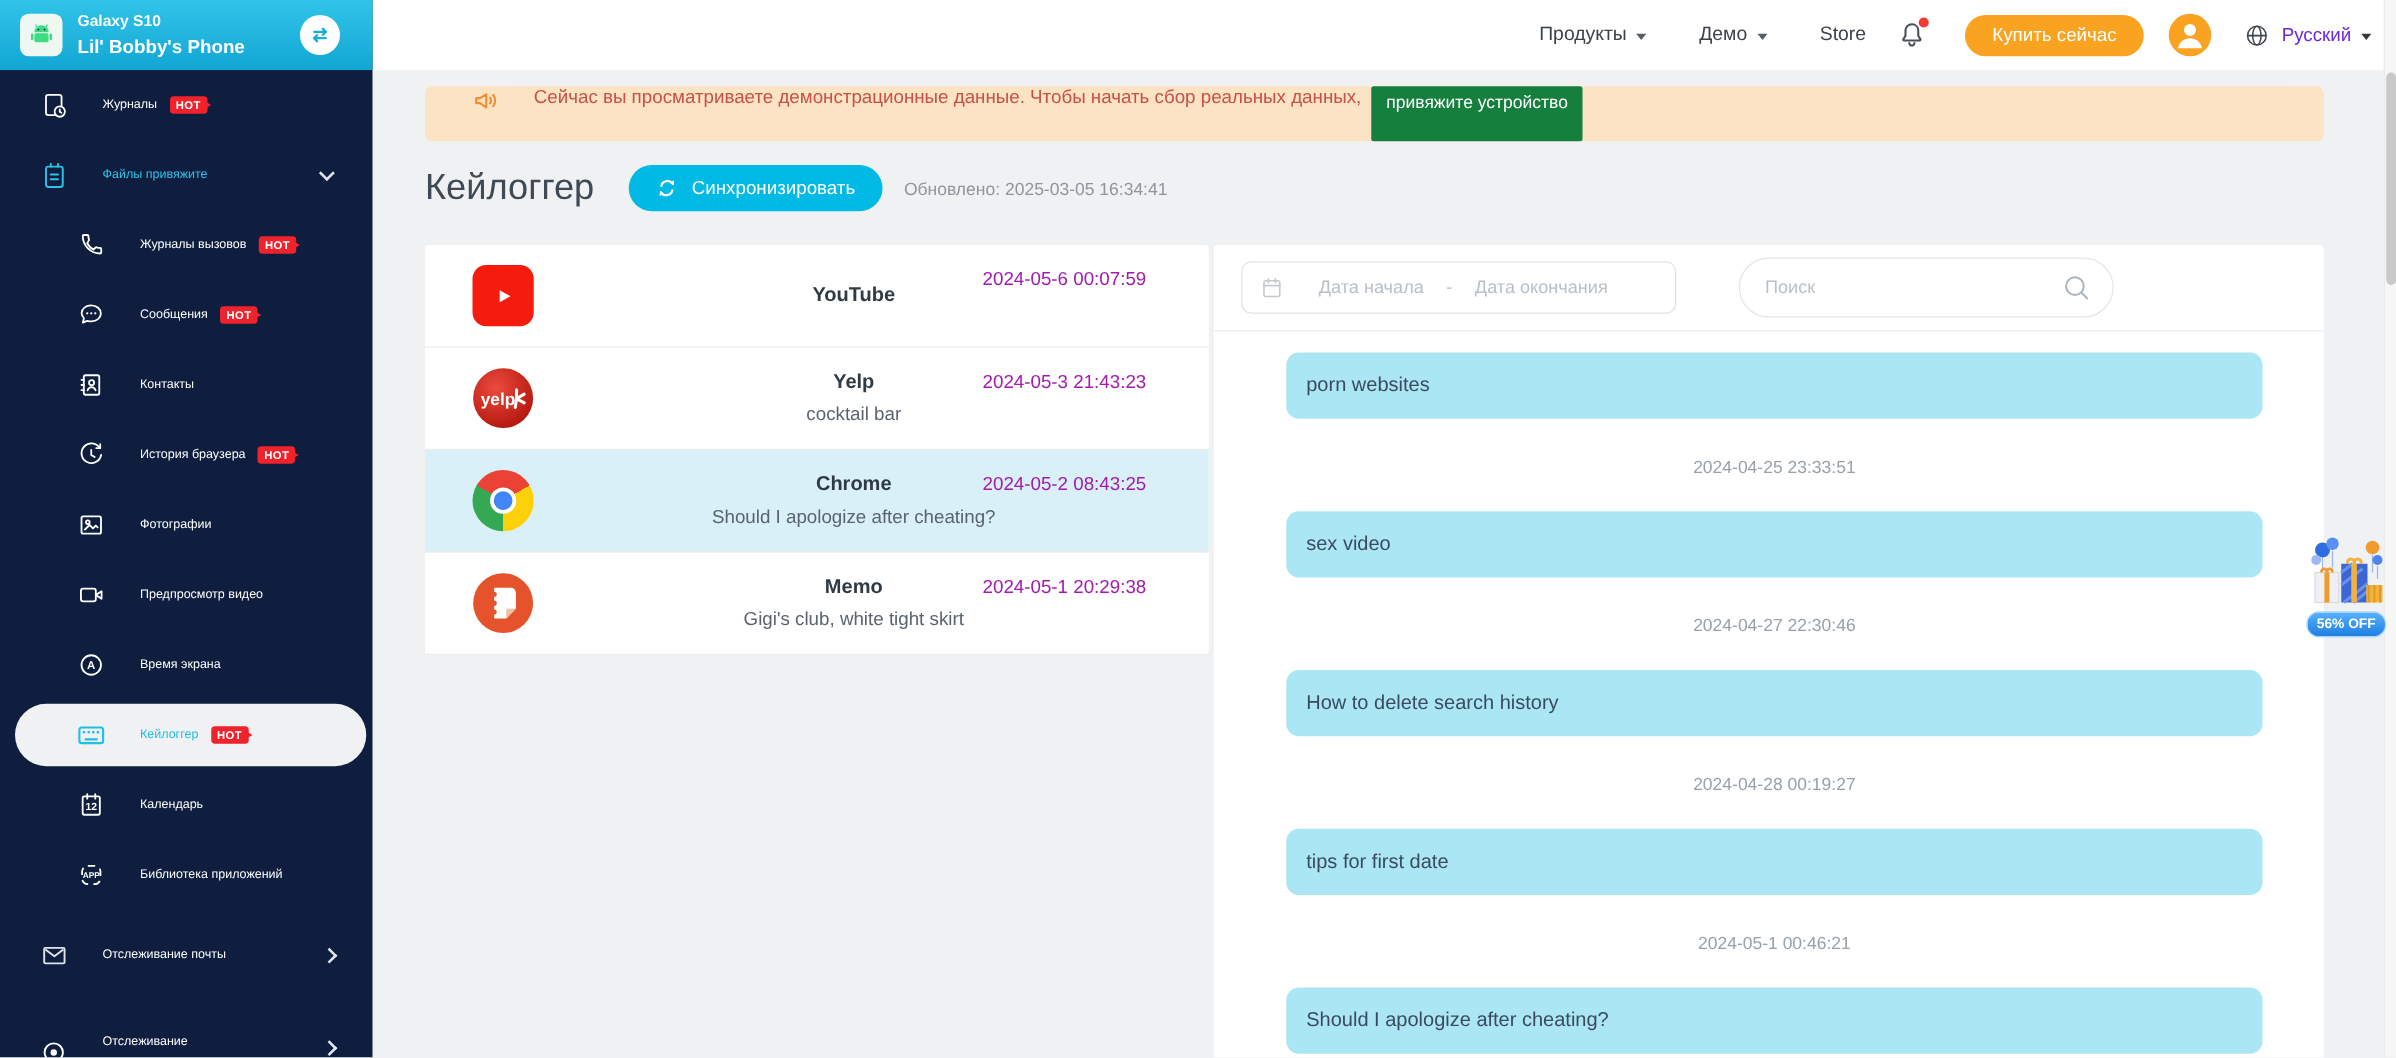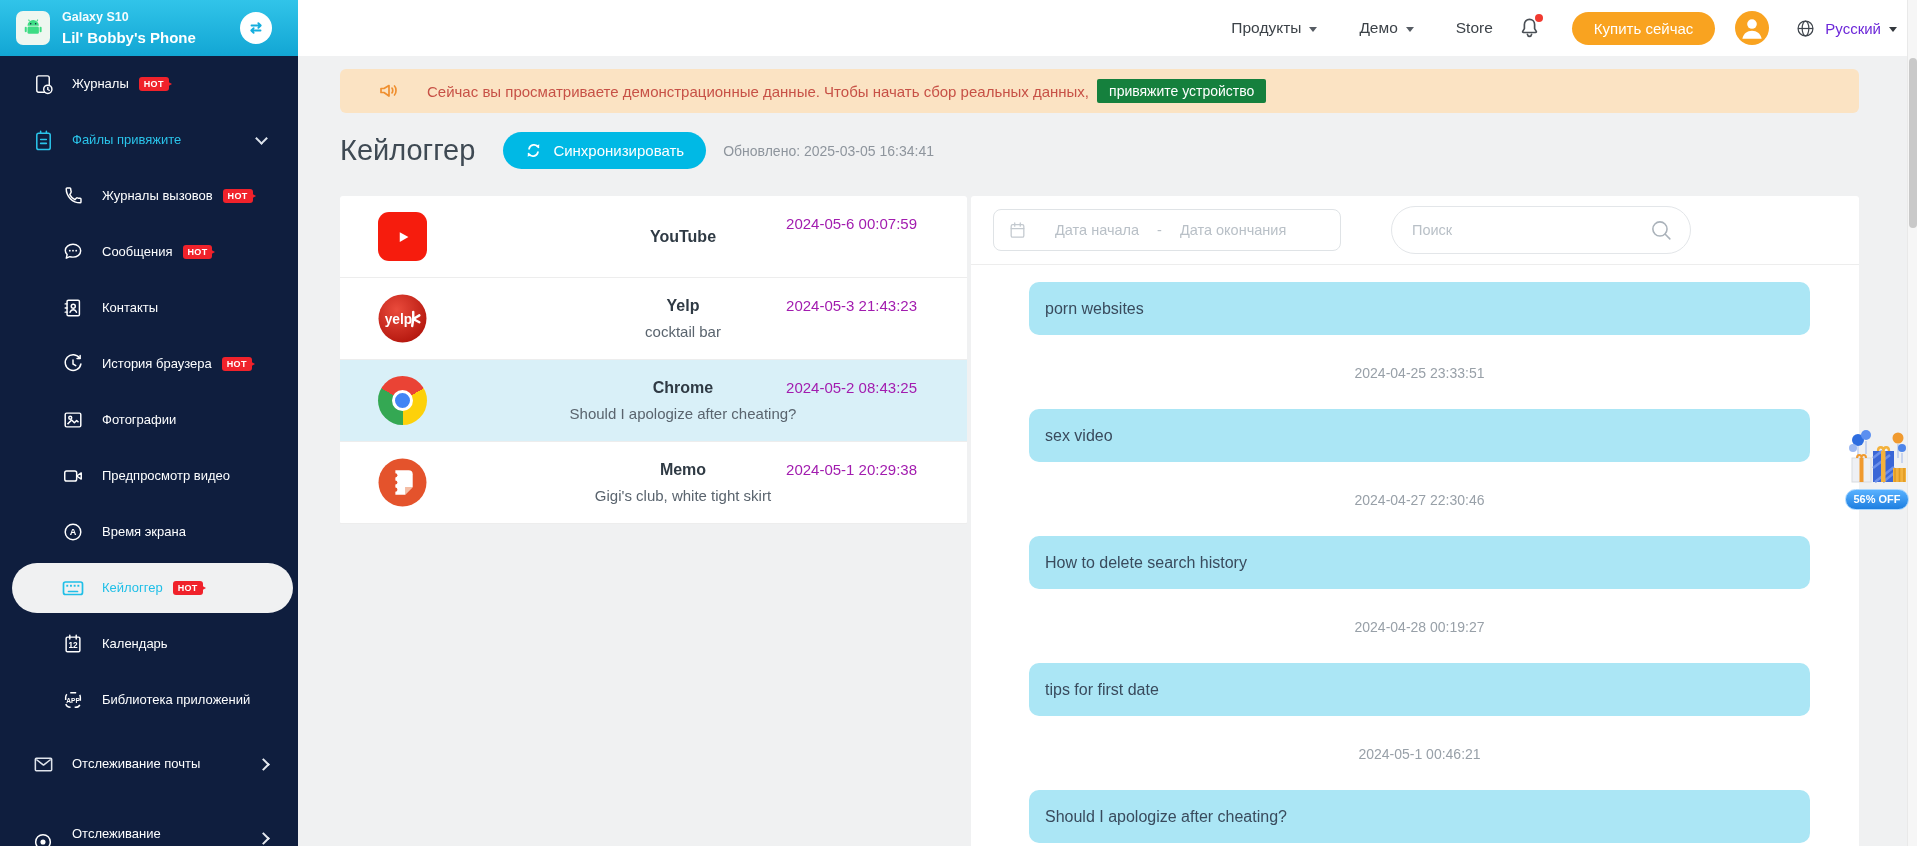--- a/index.html
+++ b/index.html
@@ -21,21 +21,21 @@
   .device-names { flex:1; color:#fff; line-height:1; }
   .device-model { font-size:12.5px; font-weight:bold; opacity:.96; }
   .device-name { font-size:15px; font-weight:bold; margin-top:7px; }
   .switch-btn { width:32px; height:32px; border-radius:50%; background:#fff; display:flex; align-items:center; justify-content:center; flex:none; cursor:pointer; }
 
   .menu { position:absolute; top:56px; left:0; right:0; }
   .mi { height:56px; display:flex; align-items:center; color:#fff; cursor:pointer; position:relative; }
   .mi .ic { width:26px; display:flex; justify-content:center; flex:none; }
   .mi.top { padding-left:30px; }
   .mi.sub { padding-left:60px; }
-  .mi .label { margin-left:16px; font-size:13px; color:#fdfeff; line-height:20px; max-width:158px; }
+  .mi .label { margin-left:26px; font-size:10px; color:#fdfeff; line-height:20px; max-width:158px; }
   .mi.parent { color:#2ac4ea; }
   .mi.parent .label { color:#2ac4ea; }
   .mi.active { color:#1fbfe7; }
   .mi.active::before {
     content:""; position:absolute; left:12px; right:5px; top:3px; bottom:3px;
     background:#f0f1f2; border-radius:26px;
   }
   .mi.active .ic, .mi.active .label, .mi.active .hot { position:relative; }
   .mi.active .label { color:#1fbfe7; }
   .mi.gap-top { margin-top:8px; }
@@ -70,21 +70,21 @@
     display:flex; align-items:center; justify-content:center; overflow:hidden; cursor:pointer; }
   .lang { display:flex; align-items:center; margin-left:26px; cursor:pointer; font-size:15px; color:#6d28d9; }
   .lang .globe { margin-right:9px; }
   .lang .caret { border-top-color:#33383d; }
 
   
   .content { position:absolute; left:298px; top:56px; right:0; bottom:0; background:#f0f1f2; }
 
   .banner {
     position:absolute; left:42px; top:13px; width:1519px; height:44px;
-    background:#fbe3c3; border-radius:6px; display:flex; align-items:center; padding-left:37px;
+    background:#fbe3c3; border-radius:6px; display:flex; padding-left:37px;
   }
   .banner-text { margin-left:26px; font-size:15px; color:#c75146; }
   .banner-link { margin-left:8px; background:#15803d; color:#fff; font-size:14px;
     border-radius:2px; padding:4px 12px; cursor:pointer; white-space:nowrap; }
 
   .title-row { position:absolute; left:42px; top:76px; display:flex; align-items:center; }
   .page-title { font-size:29px; color:#3f4a54; font-weight:normal; }
   .sync-btn { margin-left:28px; height:37px; border-radius:19px; background:#00b9e5; color:#fff;
     font-size:15px; display:flex; align-items:center; gap:11px; padding:0 22px; border:none; cursor:pointer; font-family:inherit; }
   .updated { margin-left:17px; font-size:14px; color:#8e959d; }

